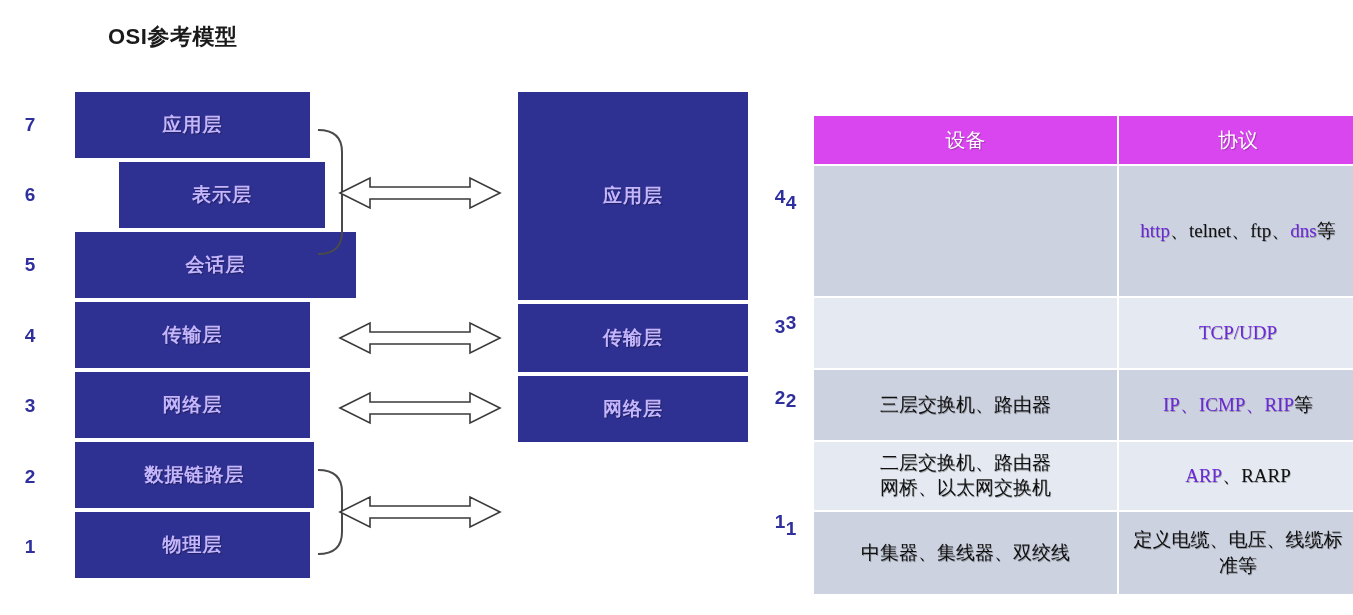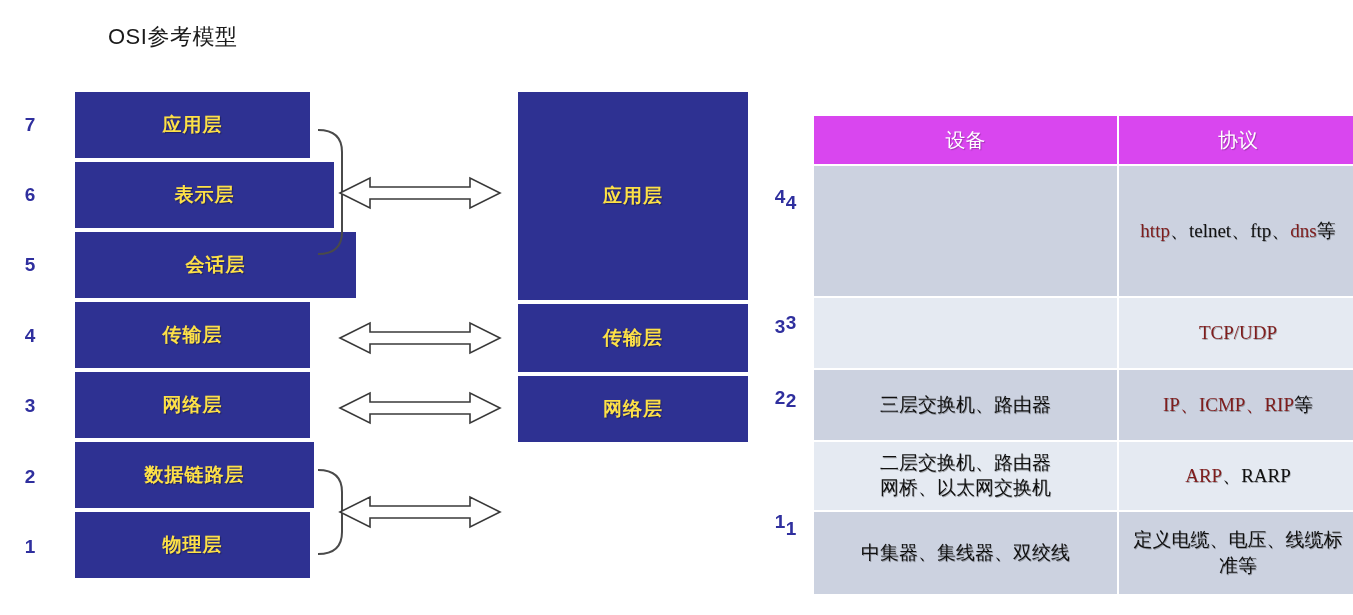--- a/index.html
+++ b/index.html
@@ -15,21 +15,21 @@
     width: 1353px;
     height: 615px;
     background: #ffffff;
     overflow: hidden;
   }
 
   
   .model-title {
     position: absolute;
     font-size: 22px;
-    font-weight: 400;
+    font-weight: 700;
     color: #1a1a1a;
     letter-spacing: .5px;
     white-space: nowrap;
     font-family: "Liberation Sans", "DejaVu Sans", sans-serif;
   }
   #osi-title   { left: 108px; top: 22px; }
   #tcp-title   { left: 556px; top: 22px; }
 
   
   .layer-num {
@@ -48,21 +48,21 @@
     background: #ffffff;
     box-sizing: border-box;
   }
   .layer-box {
     position: absolute;
     left: 0;
     box-sizing: border-box;
     background: #2e3192;
     border-top: 2px solid #ffffff;
     border-bottom: 2px solid #ffffff;
-    color: #fde047;
+    color: #c4b5fd;
     display: flex;
     align-items: center;
     justify-content: center;
     font-size: 19px;
     font-weight: bold;
     letter-spacing: 1px;
     font-family: "Liberation Sans", "DejaVu Sans", sans-serif;
     text-shadow: 1px 1px 1px rgba(0,0,0,.35);
   }
 
@@ -106,21 +106,21 @@
     text-shadow: .7px .7px .6px rgba(0,0,0,.28);
   }
   #proto-table tr.shade-dark td { background: #ccd2e0; }
   #proto-table tr.shade-light td { background: #e5eaf2; }
   .proto-cell {
     font-family: "Liberation Sans", "DejaVu Sans", sans-serif;
     font-size: 19px;
     line-height: 1.35;
   }
   .dev-cell { line-height: 1.3; }
-  .red { color: #7f1d1d; }
+  .red { color: #6d28d9; }
   .blk { color: #111111; }
 
   .tbl-num {
     position: absolute;
     font-size: 19px;
     font-weight: bold;
     color: #2f2f9e;
     width: 22px;
     text-align: center;
     font-family: "Liberation Sans", "DejaVu Sans", sans-serif;
@@ -136,21 +136,21 @@
   <div class="layer-num" style="left:20px; top:114px;">7</div>
   <div class="layer-num" style="left:20px; top:184px;">6</div>
   <div class="layer-num" style="left:20px; top:254px;">5</div>
   <div class="layer-num" style="left:20px; top:325px;">4</div>
   <div class="layer-num" style="left:20px; top:395px;">3</div>
   <div class="layer-num" style="left:20px; top:466px;">2</div>
   <div class="layer-num" style="left:20px; top:536px;">1</div>
 
   <div class="stack" id="osi-stack" style="left:75px; top:90px; width:235px; height:490px;">
     <div class="layer-box" style="top:0px;   width:235px; height:70px;">应用层</div>
-    <div class="layer-box" style="top:70px;  width:259px; height:70px;">表示层</div>
+    <div class="layer-box" style="top:70px;  width:206px; height:70px;margin-left:44px;">表示层</div>
     <div class="layer-box" style="top:140px; width:281px; height:70px;">会话层</div>
     <div class="layer-box" style="top:210px; width:235px; height:70px;">传输层</div>
     <div class="layer-box" style="top:280px; width:235px; height:70px;">网络层</div>
     <div class="layer-box" style="top:350px; width:239px; height:70px;">数据链路层</div>
     <div class="layer-box" style="top:420px; width:235px; height:70px;">物理层</div>
   </div>
 
   <div class="stack" id="tcp-stack" style="left:518px; top:90px; width:230px; height:490px;">
     <div class="layer-box" style="top:0px;   width:230px; height:212px;">应用层</div>
     <div class="layer-box" style="top:212px; width:230px; height:72px;">传输层</div>

